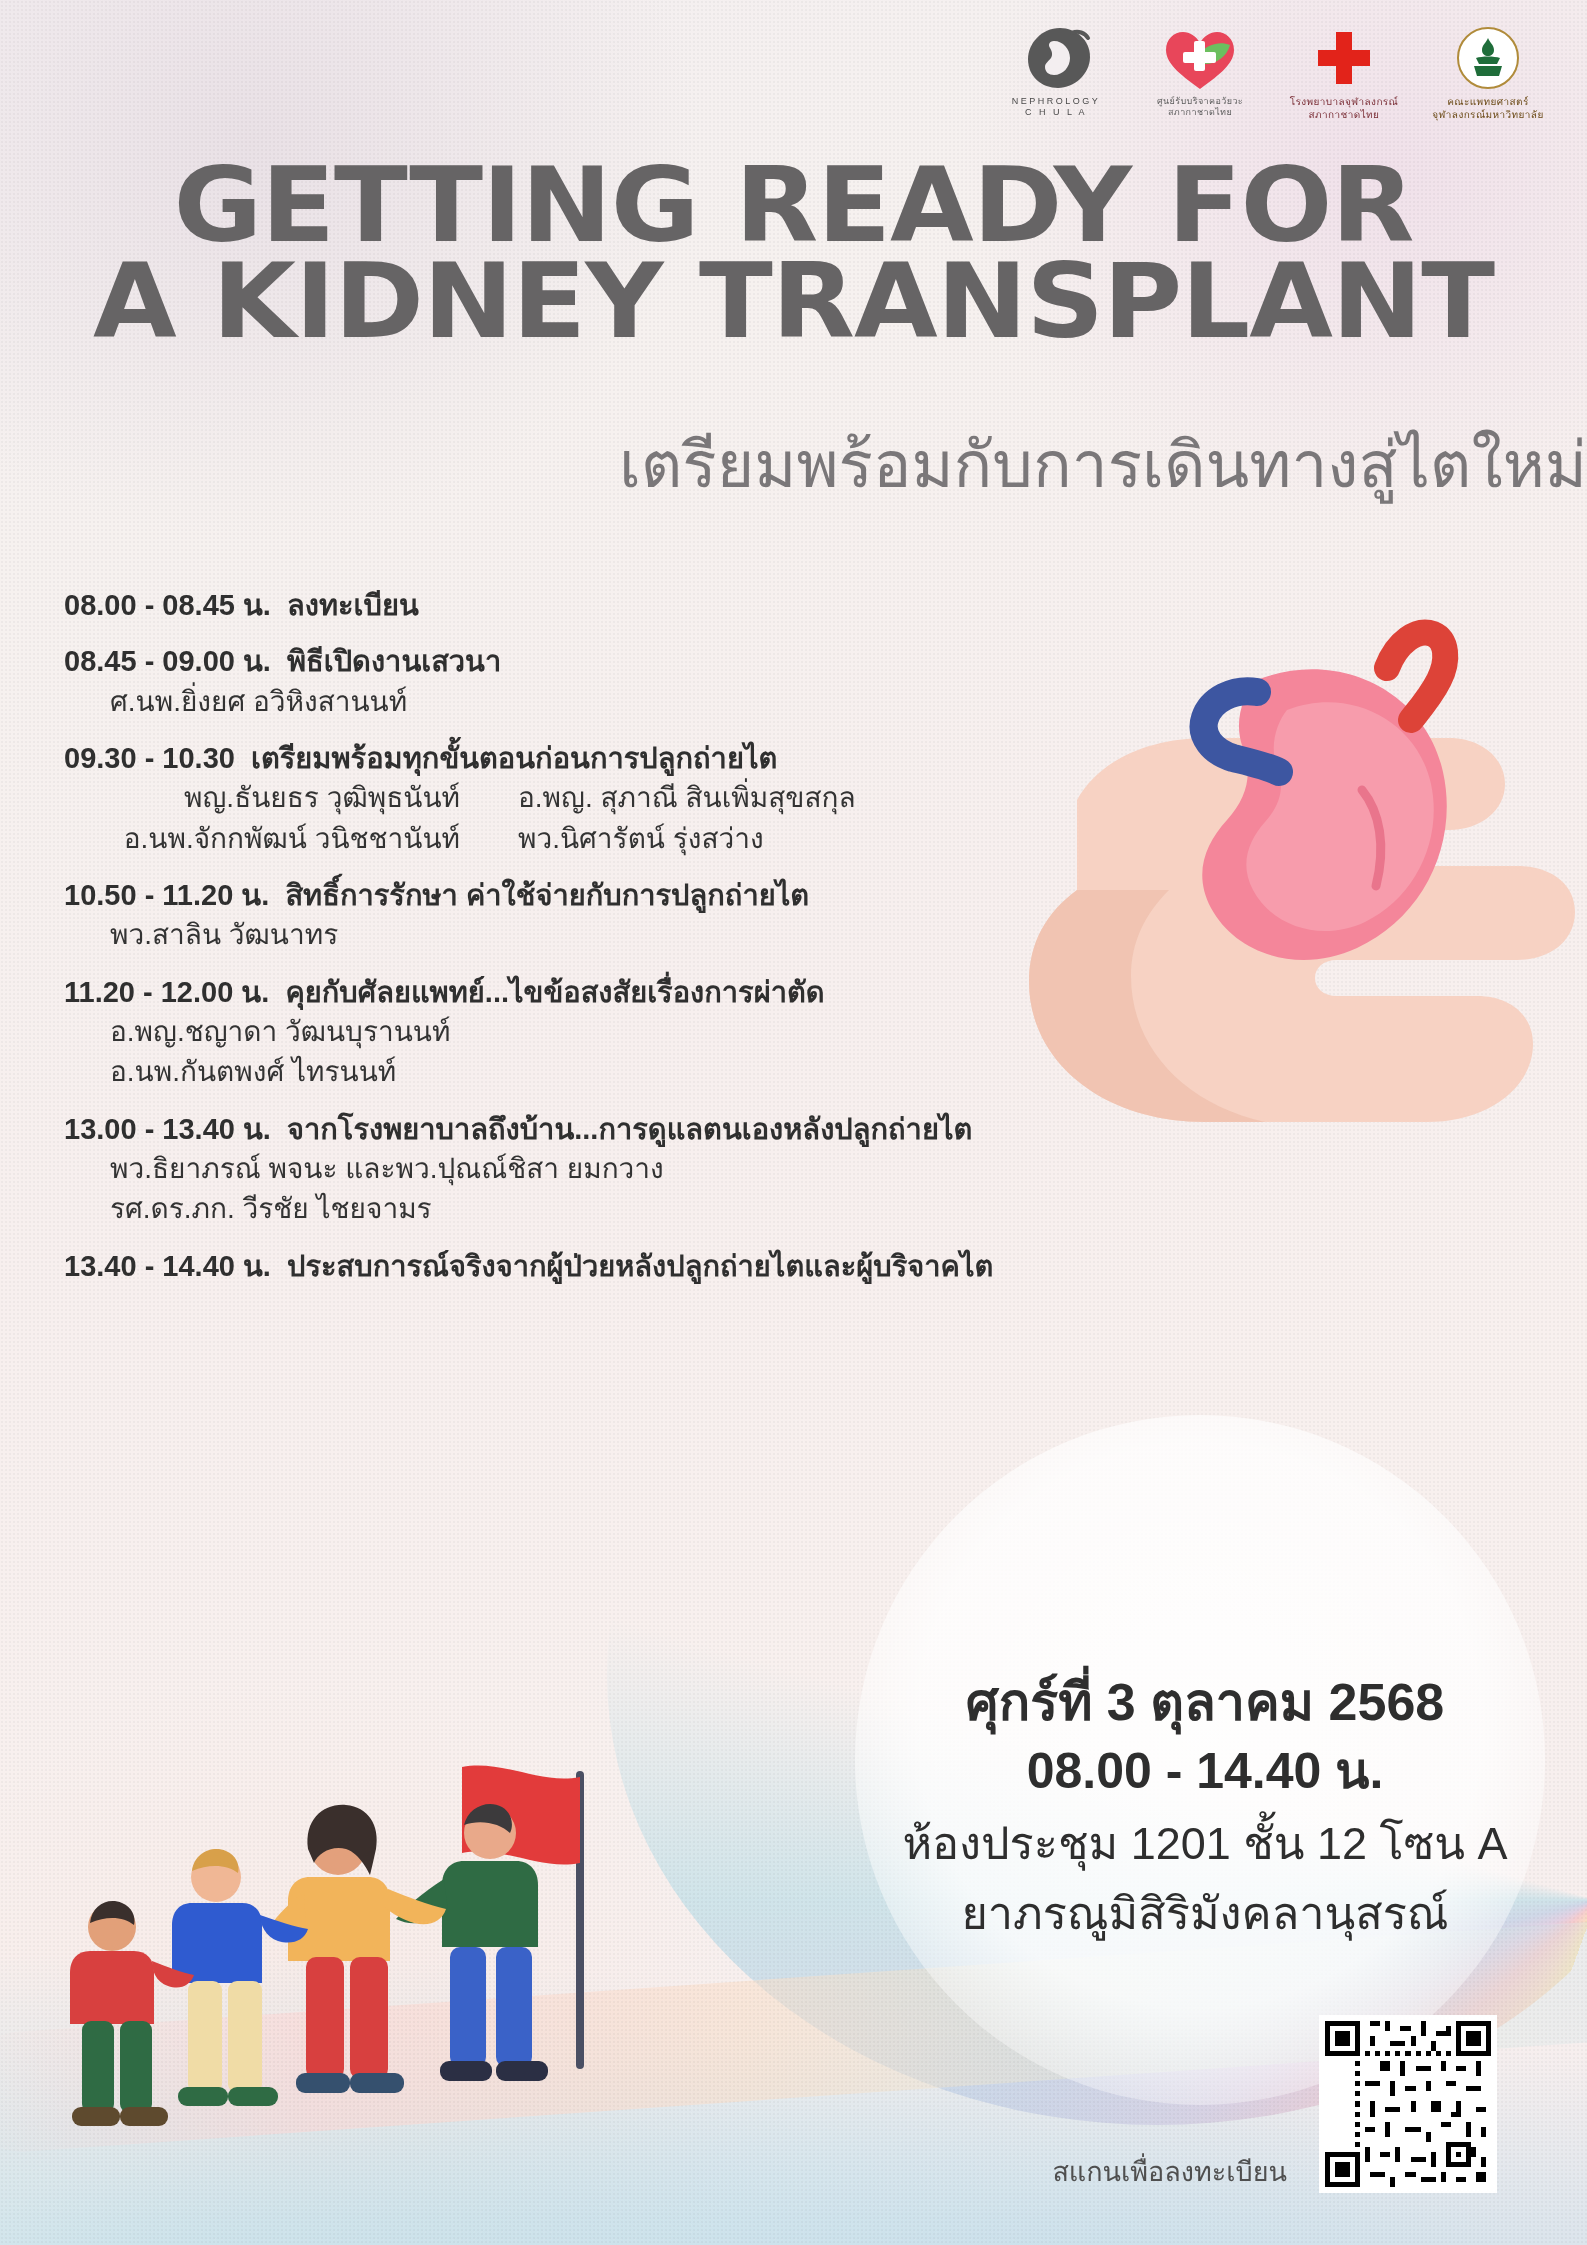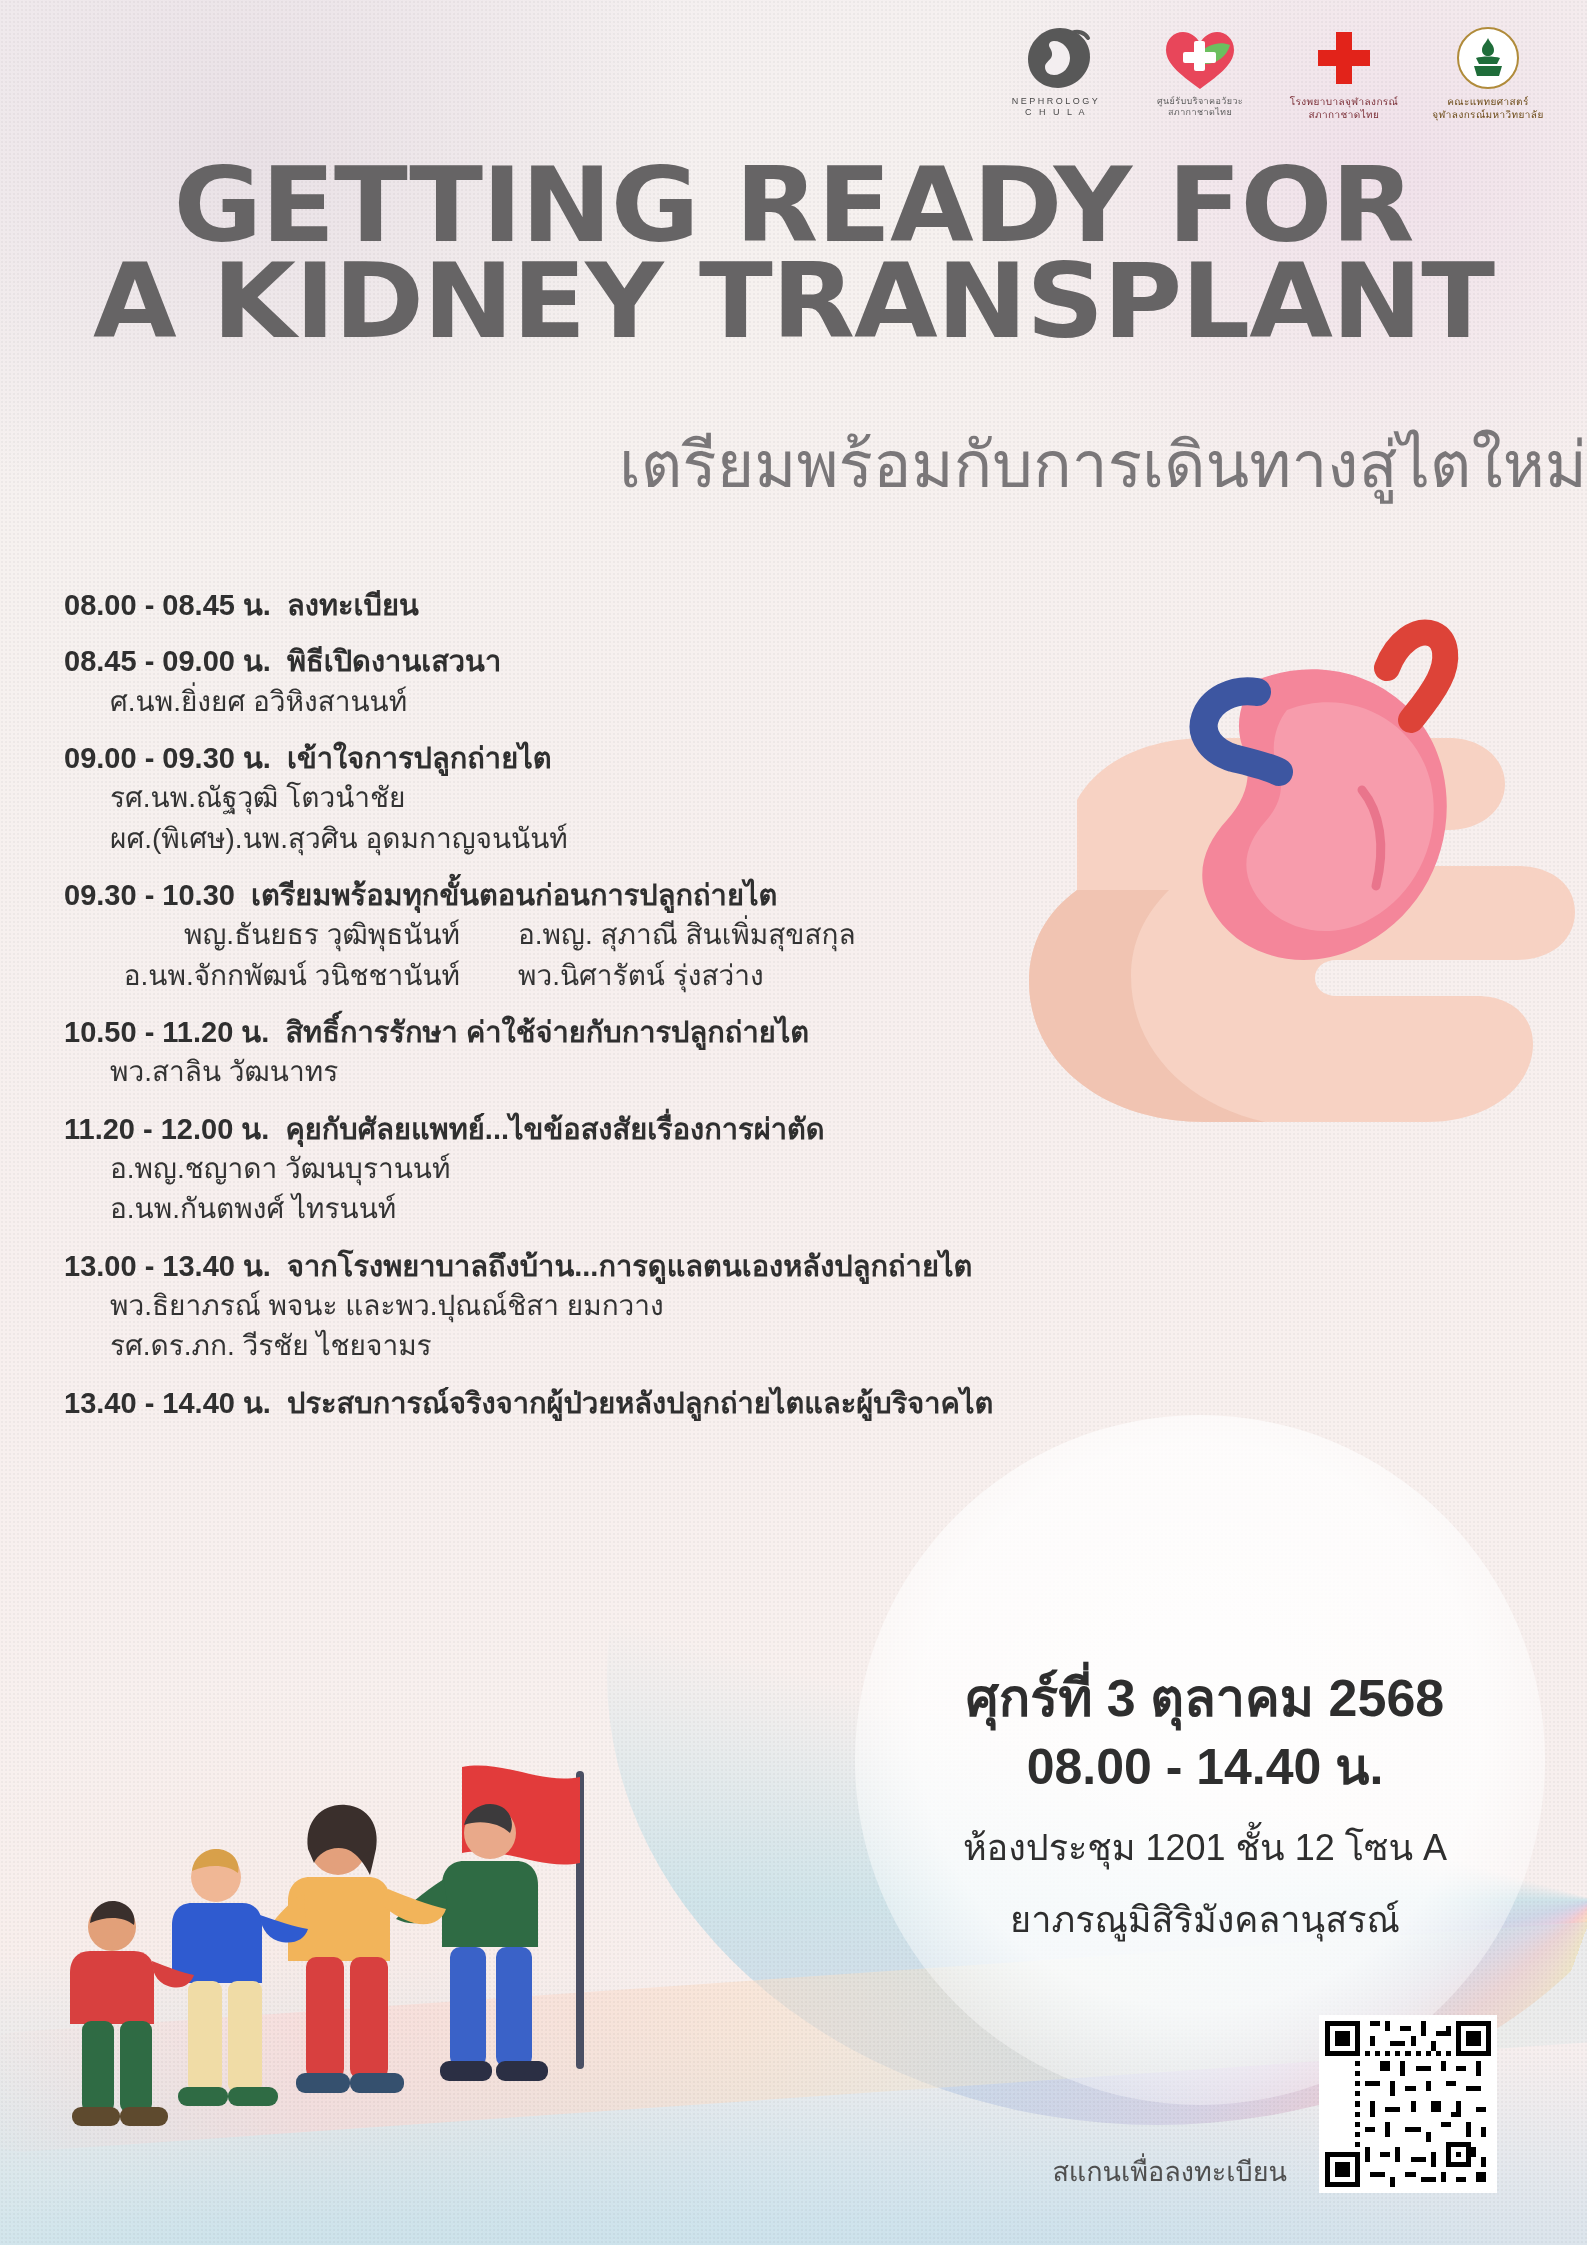--- a/index.html
+++ b/index.html
@@ -222,23 +222,23 @@
     font-weight: bold;
     line-height: 1.15;
   }
   .info .time {
     font-size: 50px;
     font-weight: bold;
     line-height: 1.3;
     margin-top: 6px;
   }
   .info .venue {
-    font-size: 36px;
+    font-size: 45px;
     line-height: 1.35;
-    margin-top: 24px;
+    margin-top: 10px;
   }
   .qr-wrap {
     position: absolute;
     right: 78px;
     bottom: 40px;
     width: 190px;
     height: 190px;
     z-index: 7;
   }
   .qr {
@@ -363,28 +363,20 @@
     </div>
 
     <div class="item">
       <div class="item-head">
         <span class="time">08.45 - 09.00 น.</span>
         &nbsp;<span>พิธีเปิดงานเสวนา</span>
       </div>
       <div class="speaker">ศ.นพ.ยิ่งยศ อวิหิงสานนท์</div>
     </div>
 
-    <div class="item">
-      <div class="item-head">
-        <span class="time">09.00 - 09.30 น.</span>
-        &nbsp;<span>เข้าใจการปลูกถ่ายไต</span>
-      </div>
-      <div class="speaker">รศ.นพ.ณัฐวุฒิ โตวนำชัย</div>
-      <div class="speaker">ผศ.(พิเศษ).นพ.สุวศิน อุดมกาญจนนันท์</div>
-    </div>
 
     <div class="item">
       <div class="item-head">
         <span class="time">09.30 - 10.30</span>
         &nbsp;<span>เตรียมพร้อมทุกขั้นตอนก่อนการปลูกถ่ายไต</span>
       </div>
       <div class="speaker-row">
         <div class="sp w1">พญ.ธันยธร วุฒิพุธนันท์</div>
         <div class="sp">อ.พญ. สุภาณี สินเพิ่มสุขสกุล</div>
       </div>

